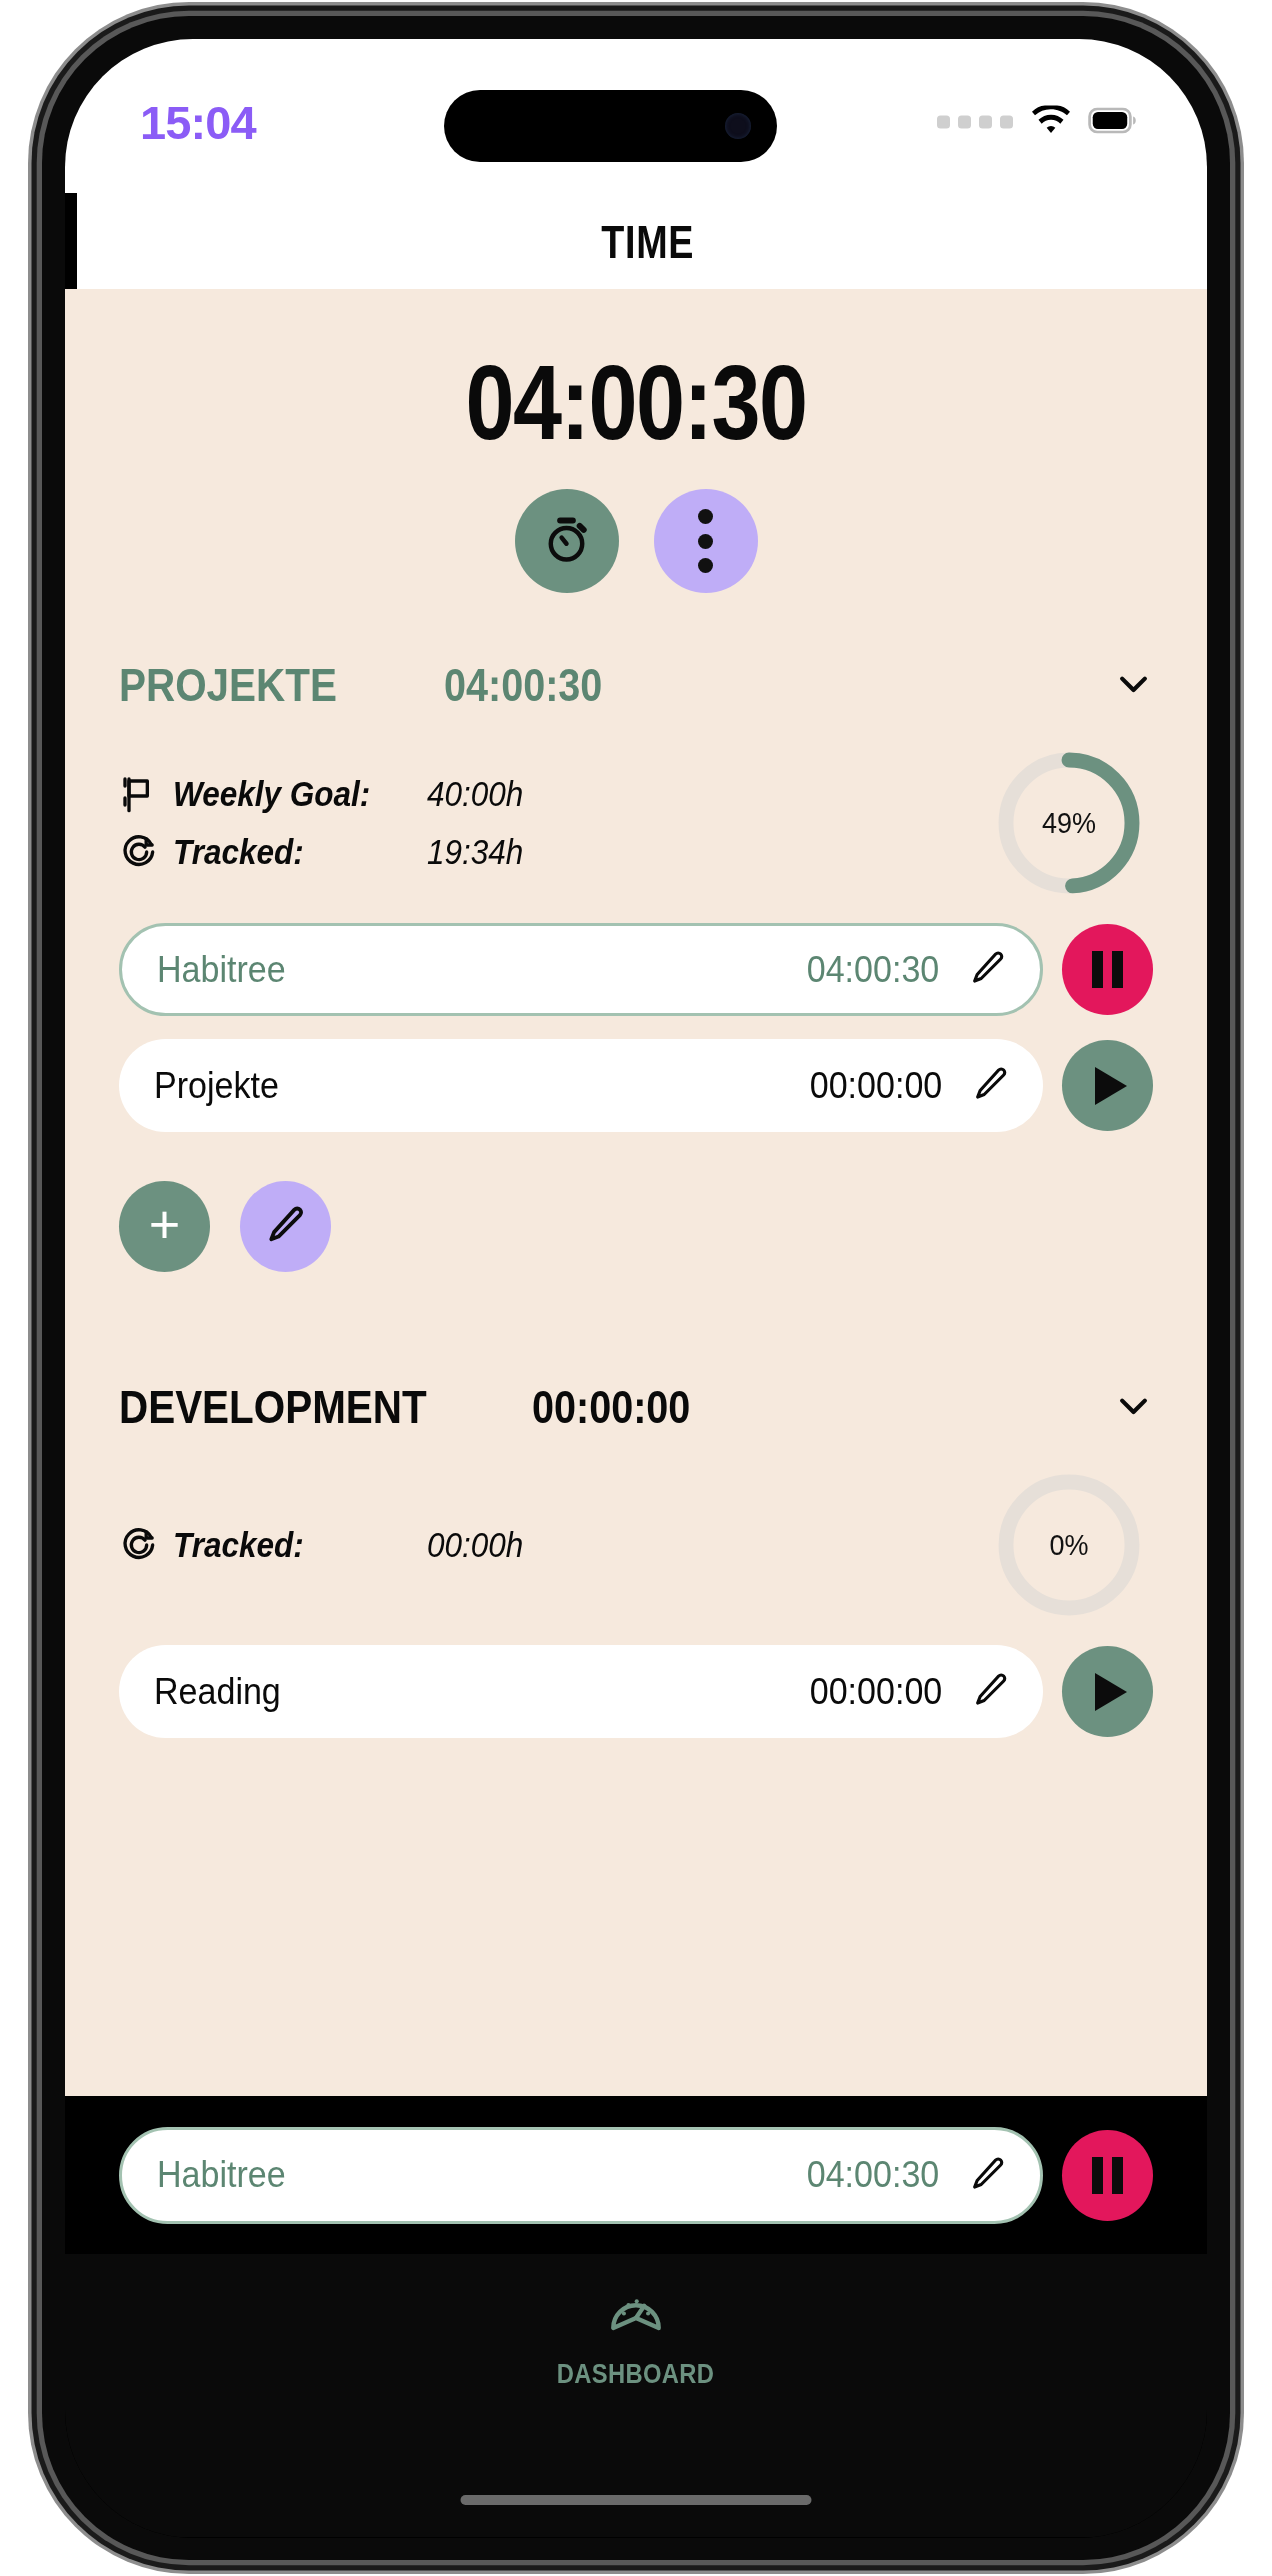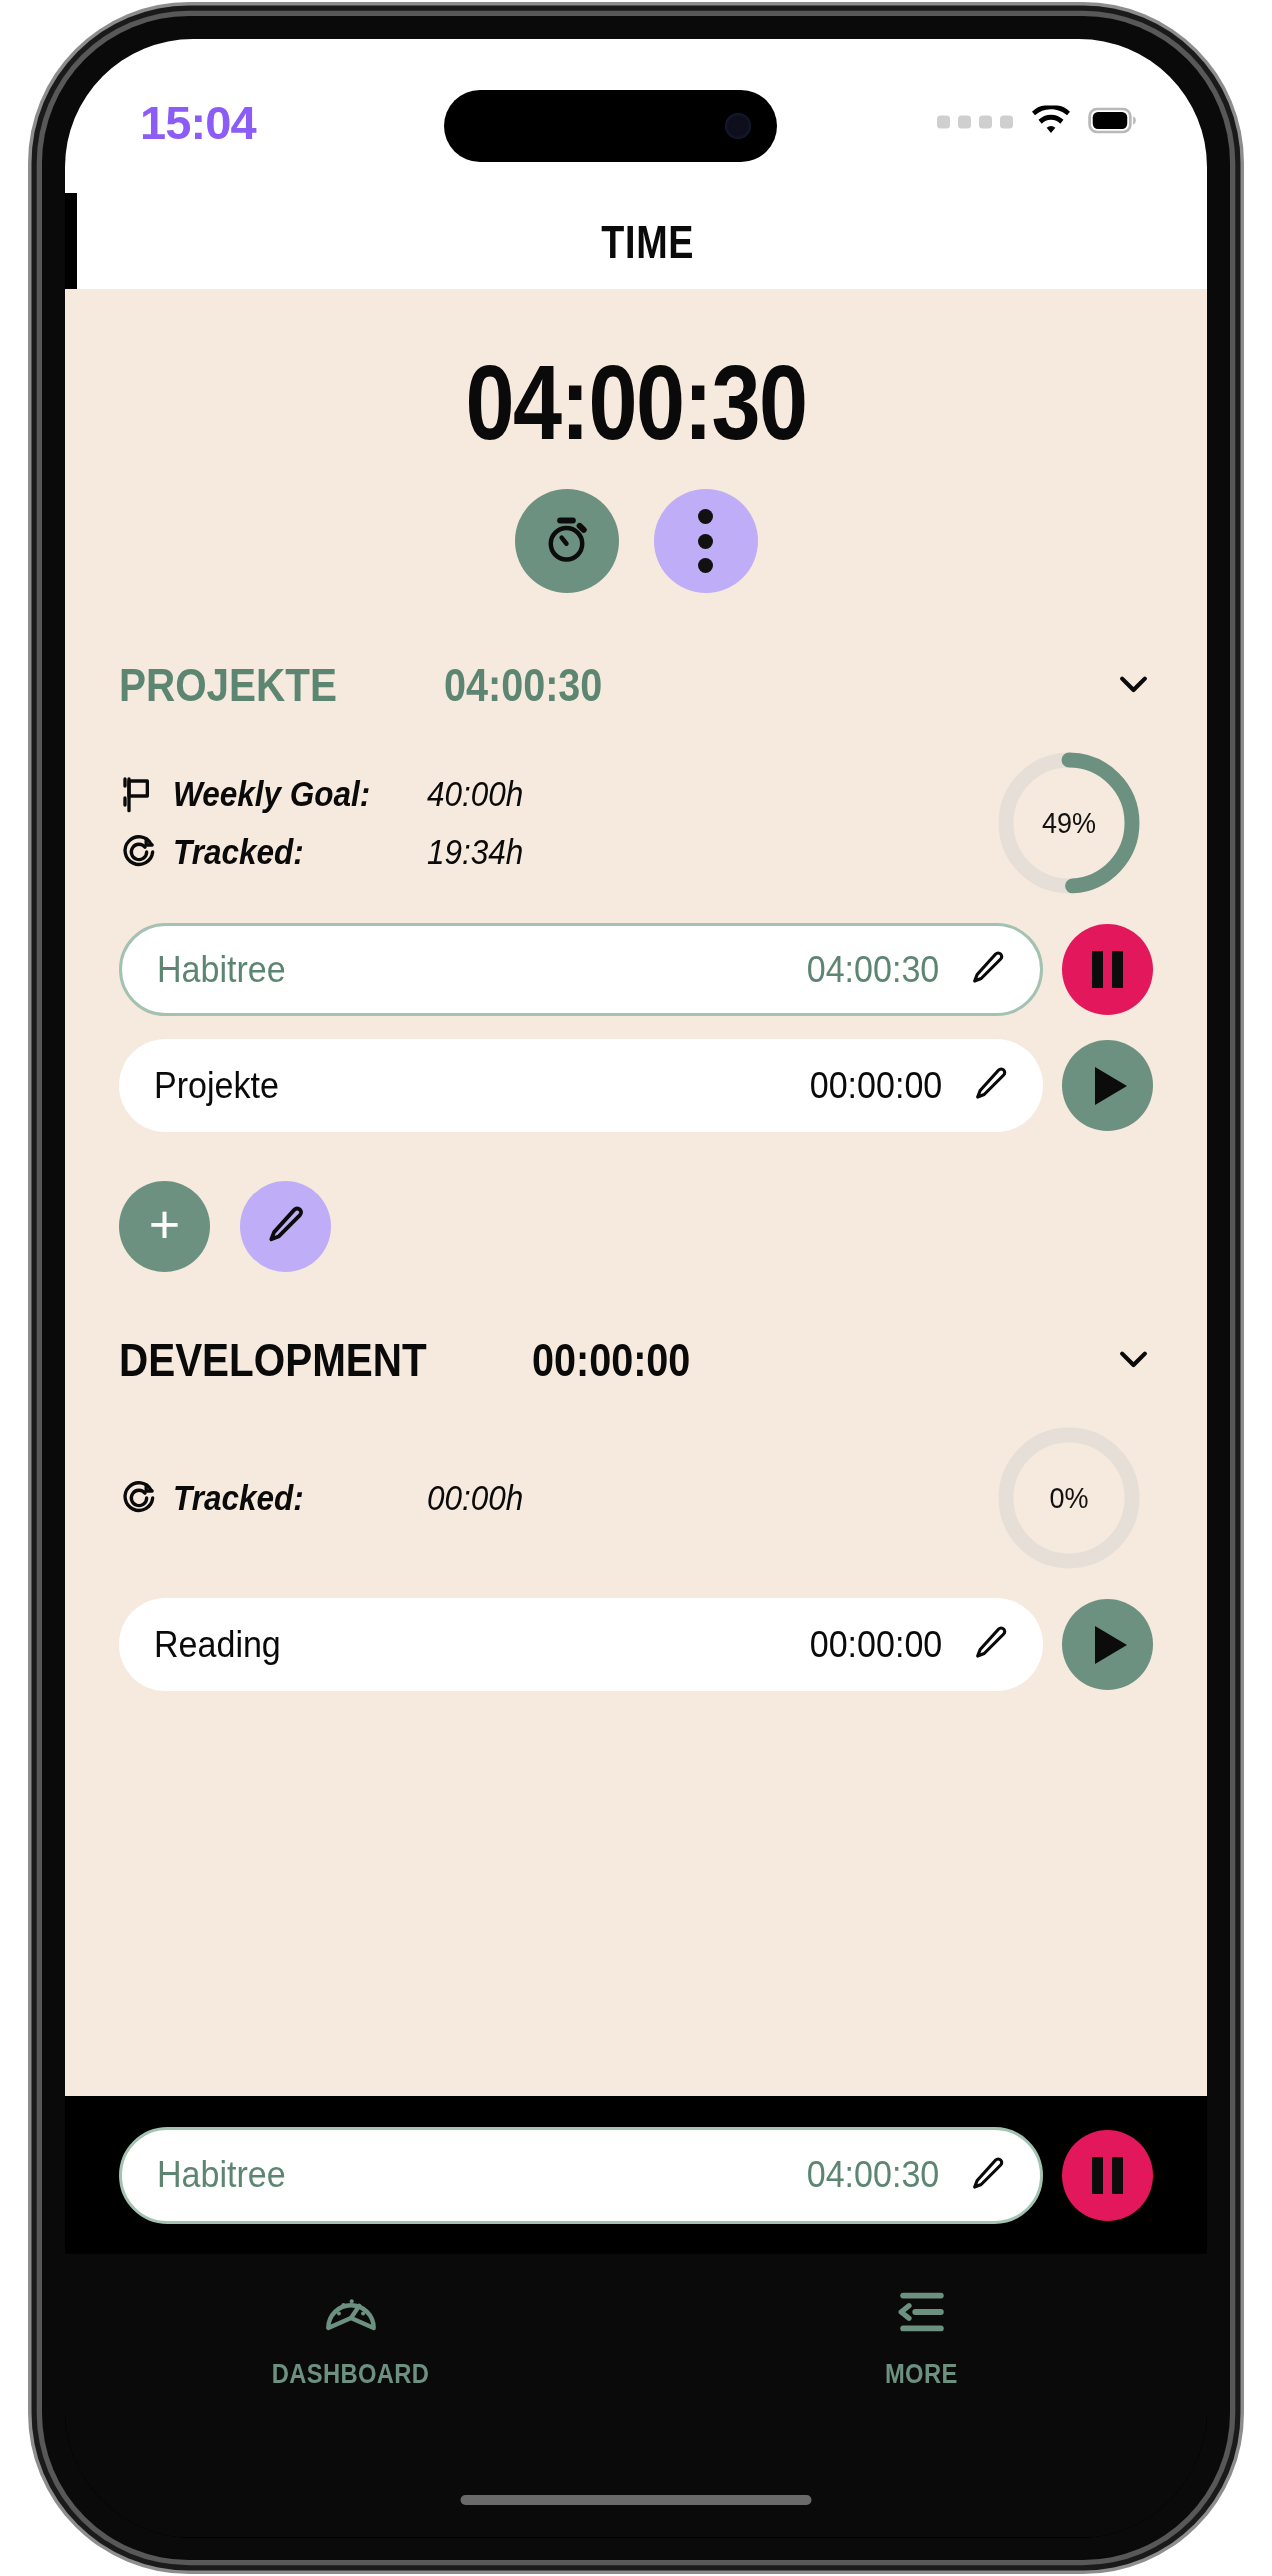--- a/index.html
+++ b/index.html
@@ -124,21 +124,21 @@
     border: none; cursor: pointer; padding: 0;
   }
   .btn-green { background: #6c9180; }
   .btn-lav   { background: #bfadf7; }
   .dots-v { display: flex; flex-direction: column; gap: 9.7px; }
   .dots-v i { width: 15px; height: 15px; border-radius: 50%; background: #111; display: block; }
 
   
   .section { padding: 0 54px; }
   #section-projekte { margin-top: 60px; }
-  #section-development { margin-top: 56px; }
+  #section-development { margin-top: 103px; }
 
   .section-head {
     display: flex; align-items: center;
     height: 63px;
   }
   .section-name {
     font-size: 47px; font-weight: 800; letter-spacing: 0px;
     transform: scaleX(0.86); transform-origin: left center;
     font-family: "Liberation Sans", sans-serif;
     width: 316px;
@@ -551,31 +551,20 @@
             <circle cx="12.3" cy="7.6" r="0.85" fill="#6c9180" stroke="none"></circle>
             <circle cx="17" cy="12.6" r="0.85" fill="#6c9180" stroke="none"></circle>
           </svg>
         </span>
         <span class="tab-label">DASHBOARD</span>
       </div>
 
 
 
 
-      <div class="tab-item">
-        <span class="tab-icon">
-          <svg width="58" height="58" viewBox="0 0 24 24" fill="none" stroke="#6c9180" stroke-width="2.4" stroke-linecap="round" stroke-linejoin="round">
-            <path d="M4.2 5.2h15.6"></path>
-            <path d="M9.2 12h10.6"></path>
-            <path d="M4.2 18.8h15.6"></path>
-            <polyline points="6.6 9.4 3.4 12 6.6 14.6" stroke-width="2.2"></polyline>
-          </svg>
-        </span>
-        <span class="tab-label">MORE</span>
-      </div>
 
       <div id="home-indicator"></div>
     </div>
 
   </div>
   </div>
 </div>
 
 
 </body></html>

